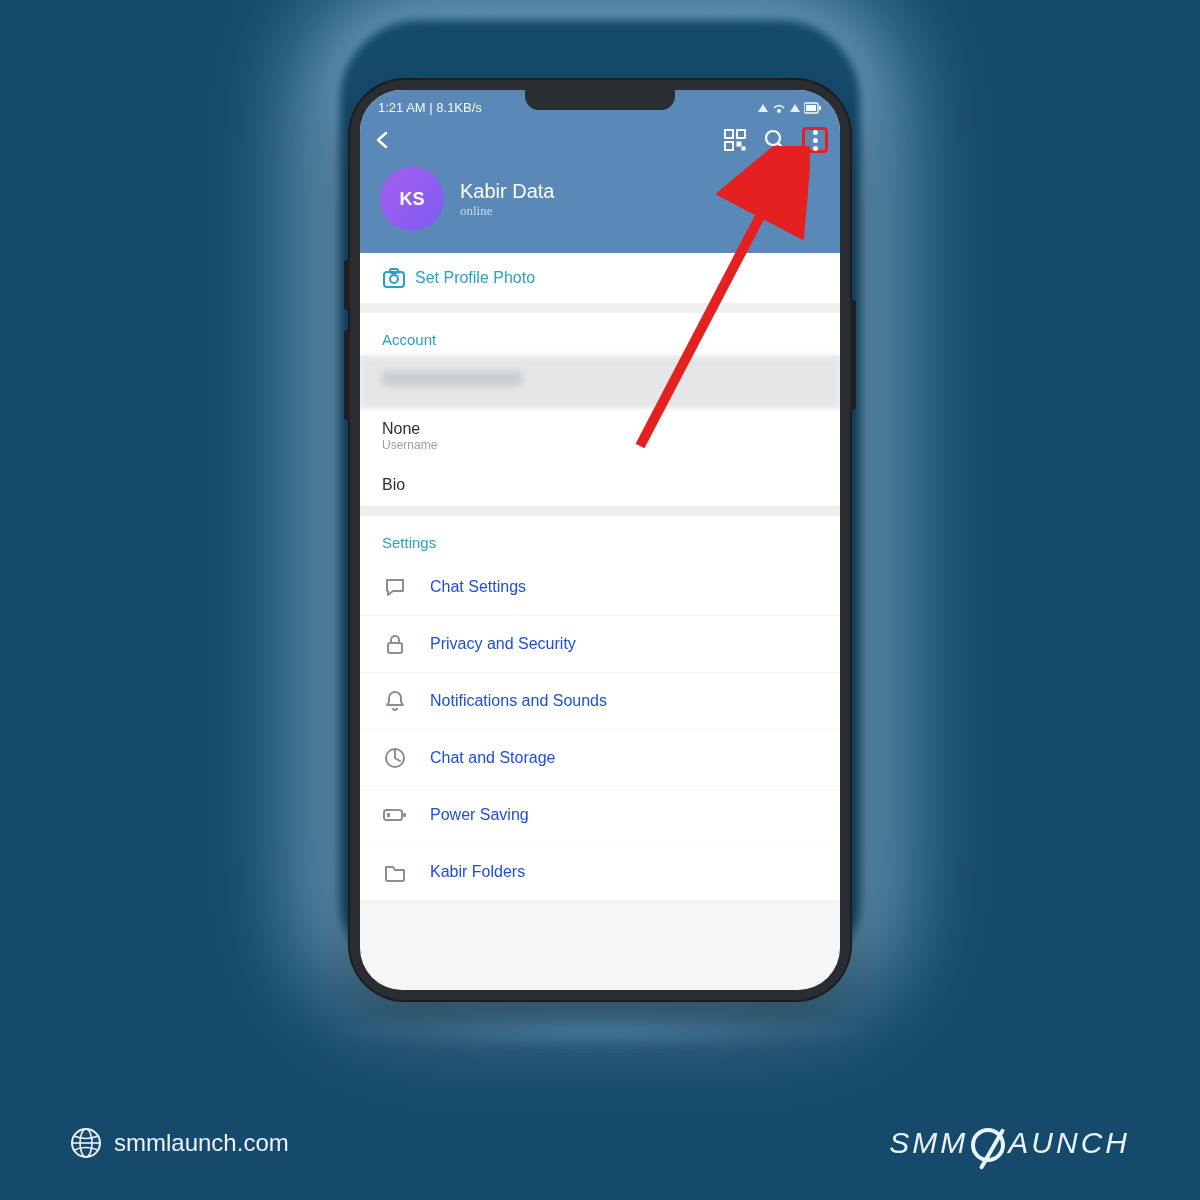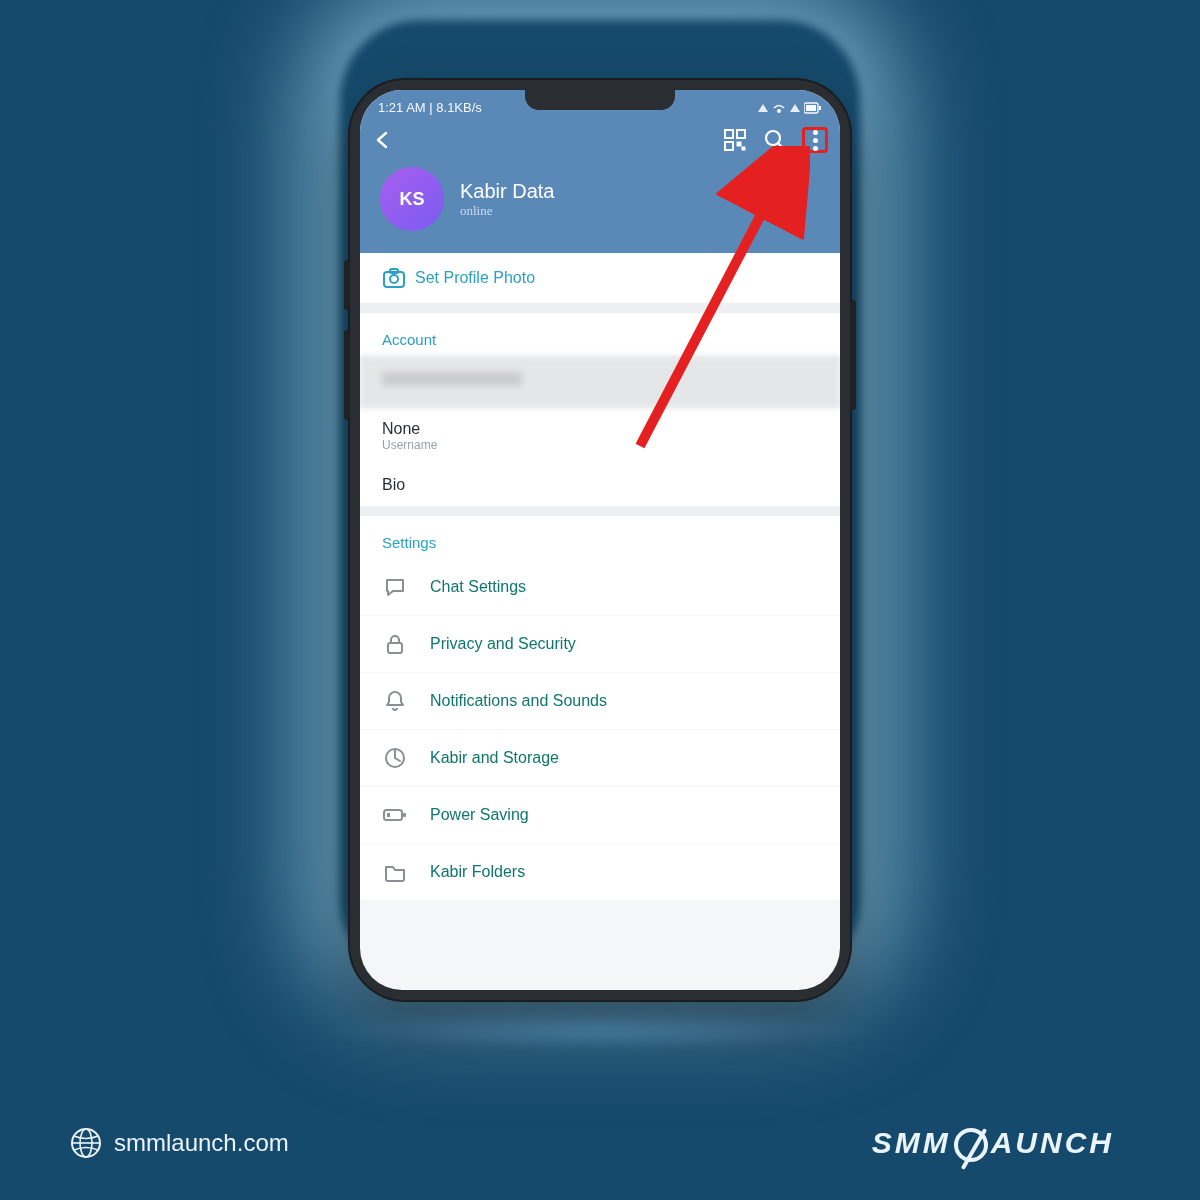--- a/index.html
+++ b/index.html
@@ -93,45 +93,45 @@
   }
 
   
   .content{background:#f5f6f7;}
   .row{
     display:flex; align-items:center; gap:22px;
     padding:16px 22px; background:#fff;
   }
   .row + .row{border-top:1px solid rgba(0,0,0,.03);}
   .row .ic{width:26px; display:flex; justify-content:center; color:#8a8f94;}
-  .row .lbl{font-size:16px; color:#0f766e;}
+  .row .lbl{font-size:16px; color:#1d4ed8;}
   .set-photo{ padding:14px 22px; display:flex; align-items:center; gap:9px; background:#fff;}
   .set-photo .lbl{color:#2aa1c0; font-weight:500; font-size:16px;}
   .section{padding:18px 22px 8px; font-size:15px; color:#2aa1c0; font-weight:500; background:#fff;}
   .gap{height:10px; background:#edeff1;}
   .blurred{
     background:#e4e6e8; height:52px; margin:0; display:flex; align-items:center; padding:0 22px;
     filter:blur(3px);
   }
   .blurred .bar1{width:140px;height:14px;background:#c9ccd0;border-radius:3px; margin-bottom:6px;}
   .field{background:#fff; padding:12px 22px;}
   .field .v{font-size:16px; color:#2b2f33;}
   .field .sub{font-size:12px; color:#9aa0a6; margin-top:0;}
 
   
   .footer{
-    position:absolute; left:0; right:16px; bottom:40px;
+    position:absolute; left:0; right:0; bottom:40px;
     display:flex; justify-content:space-between; align-items:center;
     padding:0 70px; color:#eaf4fb;
   }
   .footer-left{display:flex; align-items:center; gap:12px; font-size:24px;}
   .globe{width:32px;height:32px;}
   .brand{
     font-family:"Arial Black",Arial,sans-serif;
-    font-size:30px; letter-spacing:3px; font-weight:700;
+    font-size:30px; letter-spacing:3px; font-weight:400;
     font-style:italic; display:flex; align-items:center;
   }
   .brand .o{
     display:inline-block; width:34px;height:34px;border:4px solid #eaf4fb;border-radius:50%;
     position:relative; margin:0 3px; top:2px;
   }
   .brand .o::after{
     content:""; position:absolute; left:55%; top:-6px; width:4px; height:46px;
     background:#eaf4fb; transform:rotate(30deg); border-radius:2px;
   }
@@ -276,21 +276,21 @@
           </span>
         <span class="lbl">Notifications and Sounds</span>
       </div>
       <div class="row">
         <span class="ic">
             <svg width="24" height="24">
               <circle cx="12" cy="12" r="9" stroke="#8a8f94" stroke-width="2" fill="none"></circle>
               <path d="M12 4v8l5 3" stroke="#8a8f94" stroke-width="2" fill="none" stroke-linecap="round"></path>
             </svg>
           </span>
-        <span class="lbl">Kabir and Storage</span>
+        <span class="lbl">Chat and Storage</span>
       </div>
       <div class="row">
         <span class="ic">
             <svg width="26" height="24">
               <rect x="2" y="7" width="18" height="10" rx="2.5" stroke="#8a8f94" stroke-width="2" fill="none"></rect>
               <rect x="21" y="10" width="3" height="4" rx="1" fill="#8a8f94"></rect>
               <rect x="5" y="10" width="3" height="4" fill="#8a8f94"></rect>
             </svg>
           </span>
         <span class="lbl">Power Saving</span>

